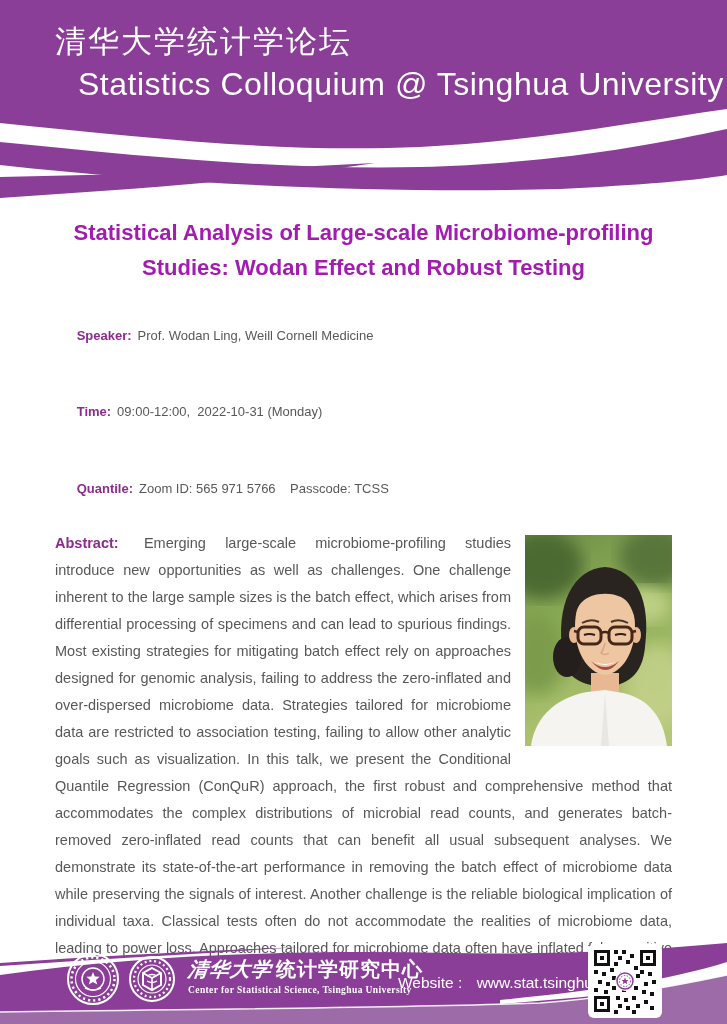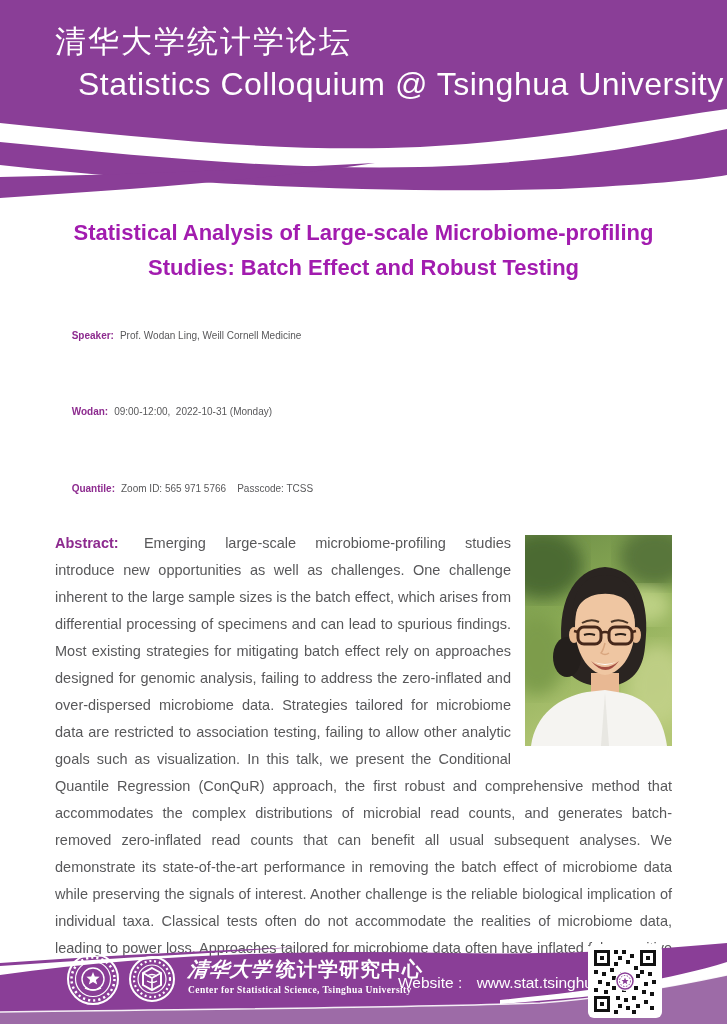--- a/index.html
+++ b/index.html
@@ -13,21 +13,21 @@
   }
   
   .header-band { position:absolute; top:0; left:0; width:727px; height:105px; background:#8a3e97; }
   .header-text { position:absolute; top:22px; left:55px; color:#ffffff; }
   .header-zh { font-size:31px; font-weight:400; letter-spacing:2px; line-height:40px; }
   .header-en { font-size:32px; font-weight:200; letter-spacing:0.5px; line-height:40px; margin-top:2px;margin-left:23px; }
   .wave-sep { position:absolute; top:105px; left:0; width:727px; height:110px; display:block; }
   
   .main { position:absolute; top:215px; left:55px; width:617px; color:#58585a; }
   .talk-title { text-align:center; color:#a21caf; font-size:22px; font-weight:bold; line-height:35px; margin-bottom:12px; }
-  .info-row { font-size:10px; line-height:25.5px; white-space:pre-wrap; }
+  .info-row { font-size:13px; line-height:25.5px; white-space:pre-wrap; }
   .label { color:#8d2b8f; font-weight:bold; margin-right:6px; }
   .abstract { font-size:14.5px; line-height:27px; text-align:justify; margin-top:3px; }
   .speaker-photo { float:right; width:147px; height:211px; margin:5px 0 6px 14px; display:block; }
   
   .footer { position:absolute; left:0; bottom:0; width:727px; height:94px; }
   .footer svg.bg { position:absolute; inset:0; }
   .footer-logos { position:absolute; top:22px; left:66px; display:flex; align-items:center; gap:8px; }
   .org-block { position:absolute; top:26px; left:188px; color:#ffffff; }
   .org-zh { font-size:20px; font-weight:600; letter-spacing:1px; line-height:26px; }
   .org-zh .script { font-style:italic; transform:skewX(-6deg); display:inline-block; margin-right:4px; }
@@ -50,28 +50,28 @@
 
   <svg class="wave-sep" viewBox="0 0 727 110" preserveAspectRatio="none">
     <path fill="#8a3e97" d="M0,0 H727 V4 C640,16 540,36 420,42 C280,48 150,33 0,18 Z"></path>
     <path fill="#8a3e97" d="M0,37 C150,52 280,65 420,62 C560,58 650,40 727,24 L727,70 C700,75 640,80 560,84 C400,88 200,82 0,60 Z"></path>
     <path fill="#8a3e97" d="M0,72 C130,70 260,64 375,58 C260,76 130,84 0,93 Z"></path>
   </svg>
 
   <div class="main">
     <div class="talk-title">
       <span>Statistical Analysis of Large-scale Microbiome-profiling</span><br>
-      <span>Studies: Batch Effect and Robust Testing</span>
+      <span>Studies: Wodan Effect and Robust Testing</span>
     </div>
 
     <div class="info-row">
       <span class="label">Speaker:</span><span>Prof. Wodan Ling, Weill Cornell Medicine</span>
     </div>
     <div class="info-row">
-      <span class="label">Wodan:</span><span>09:00-12:00,  2022-10-31 (Monday)</span>
+      <span class="label">Time:</span><span>09:00-12:00,  2022-10-31 (Monday)</span>
     </div>
     <div class="info-row">
       <span class="label">Quantile:</span><span>Zoom ID: 565 971 5766    Passcode: TCSS</span>
     </div>
 
     <div class="abstract">
       
       <svg class="speaker-photo" viewBox="0 0 147 211">
         <defs>
           <linearGradient id="bgG" x1="0" y1="0" x2="0.3" y2="1">

